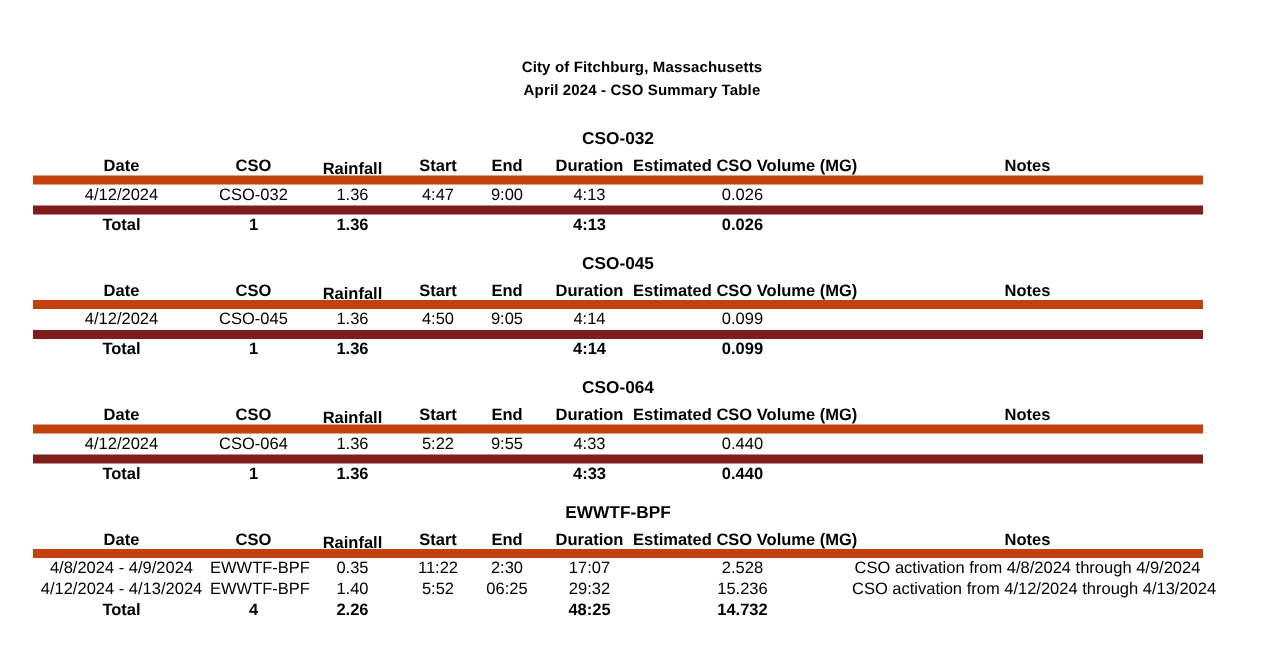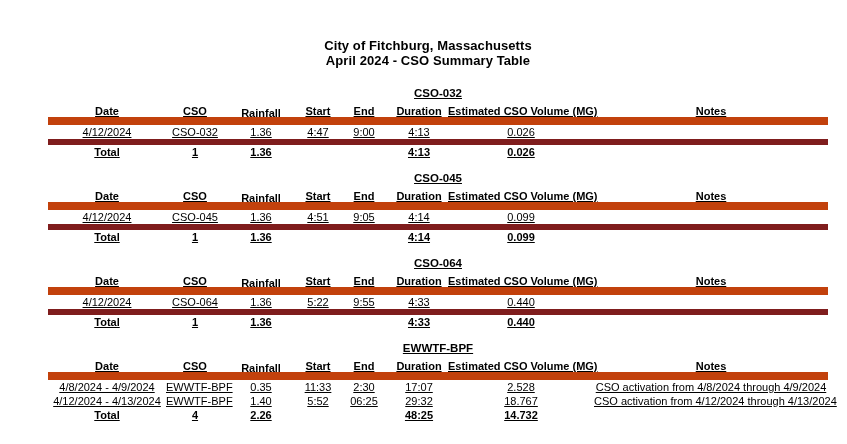--- a/index.html
+++ b/index.html
@@ -20,28 +20,27 @@
     position: relative;
   }
   .titles {
     width: 780px;
     margin-left: 38px;
     padding-top: 38px;
     text-align: center;
   }
   .title-line {
     font-weight: bold;
-    font-size: 13px;
+    font-size: 10px;
     line-height: 15px;
     letter-spacing: 0.1px;
   }
   .sections {
     width: 780px;
-    margin-left: 48px;
-    text-decoration: underline;
+    margin-left: 22px;
   }
   .section {
     margin-top: 12px;
   }
   .section:first-child {
     margin-top: 18px;
   }
   .section-title {
     text-align: center;
     font-weight: bold;
@@ -59,21 +58,21 @@
     font-size: 11px;
     text-align: center;
     padding: 0;
     height: 14px;
     white-space: nowrap;
     overflow: visible;
     font-weight: normal;
   }
   table.cso-table th {
     font-weight: bold;
-    border-bottom: 8px solid #c2410c;
+    border-bottom: 6px solid #c2410c;
     height: 15px;
     vertical-align: bottom;
     padding-bottom: 0;
   }
   table.cso-table th.hdr-low span {
     position: relative;
     top: 2px;
   }
   tr.data-last td {
     border-bottom: 6px solid #7f1d1d;
@@ -166,21 +165,21 @@
               <th><span>Duration</span></th>
               <th><span>Estimated CSO Volume (MG)</span></th>
               <th><span>Notes</span></th>
             </tr>
           </thead>
           <tbody>
             <tr class="data-last">
               <td>4/12/2024</td>
               <td>CSO-045</td>
               <td>1.36</td>
-              <td>4:51</td>
+              <td>4:50</td>
               <td>9:05</td>
               <td>4:14</td>
               <td>0.099</td>
               <td class="notes-cell"></td>
             </tr>
             <tr class="total-row">
               <td>Total</td>
               <td>1</td>
               <td>1.36</td>
               <td></td>
@@ -264,34 +263,34 @@
               <th><span>Duration</span></th>
               <th><span>Estimated CSO Volume (MG)</span></th>
               <th><span>Notes</span></th>
             </tr>
           </thead>
           <tbody>
             <tr>
               <td>4/8/2024 - 4/9/2024</td>
               <td>EWWTF-BPF</td>
               <td>0.35</td>
-              <td>11:33</td>
+              <td>11:22</td>
               <td>2:30</td>
               <td>17:07</td>
               <td>2.528</td>
               <td class="notes-cell">CSO activation from 4/8/2024 through 4/9/2024</td>
             </tr>
             <tr>
               <td>4/12/2024 - 4/13/2024</td>
               <td>EWWTF-BPF</td>
               <td>1.40</td>
               <td>5:52</td>
               <td>06:25</td>
               <td>29:32</td>
-              <td>18.767</td>
+              <td>15.236</td>
               <td class="notes-cell">CSO activation from 4/12/2024 through 4/13/2024</td>
             </tr>
             <tr class="total-row">
               <td>Total</td>
               <td>4</td>
               <td>2.26</td>
               <td></td>
               <td></td>
               <td>48:25</td>
               <td>14.732</td>

